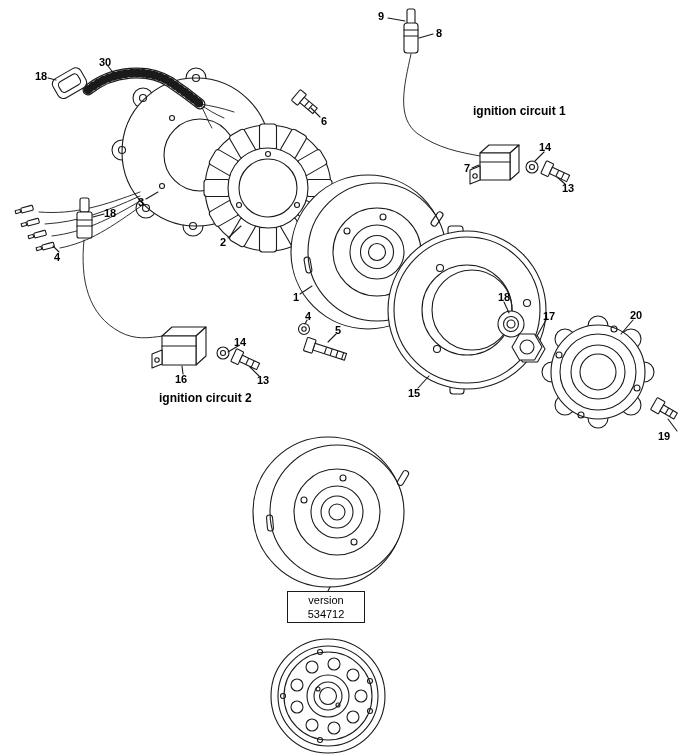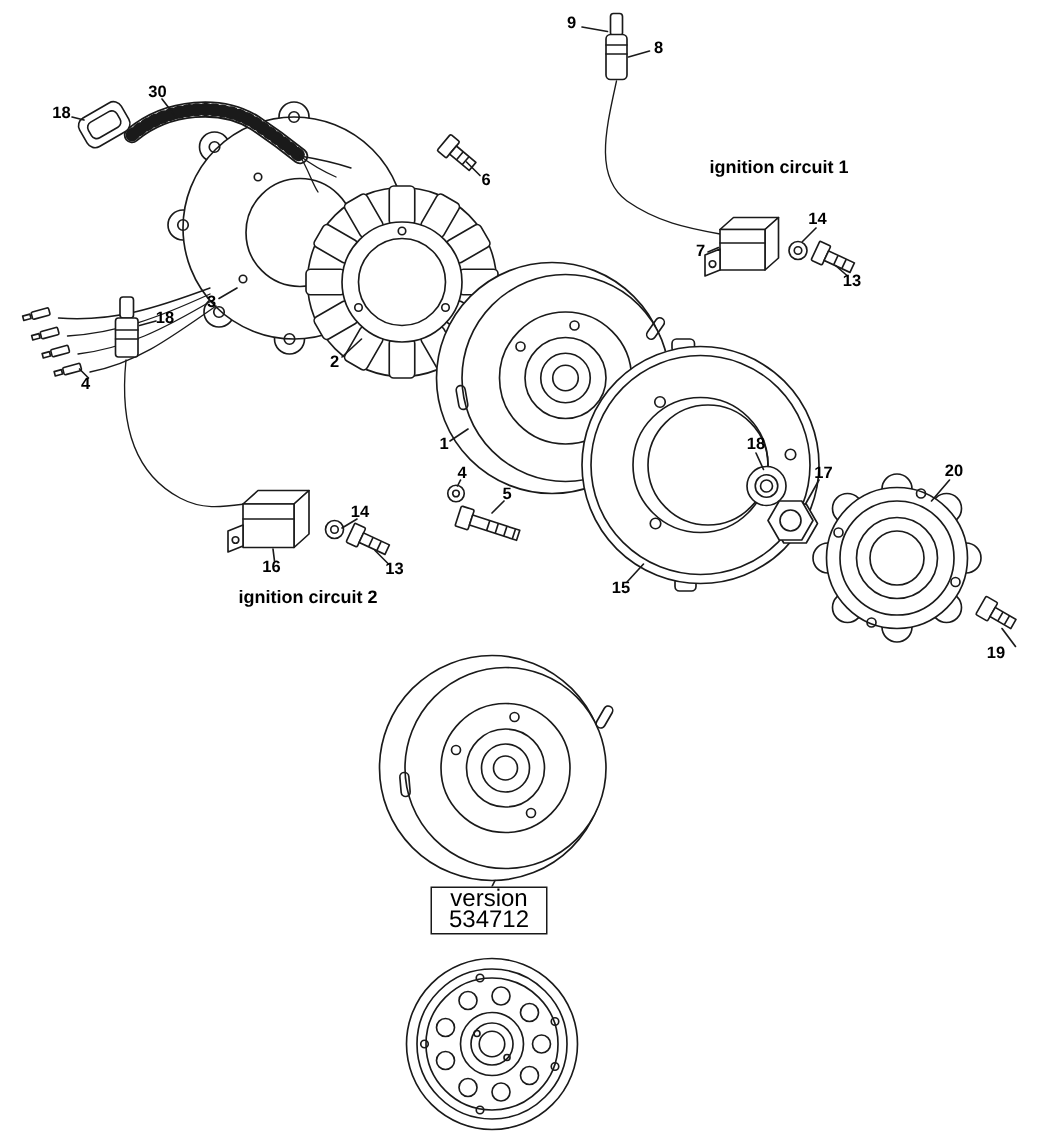--- a/index.html
+++ b/index.html
@@ -17,21 +17,21 @@
   .co {
     position:absolute; transform:translate(-50%,-50%);
     font-weight:bold; font-size:11px; line-height:11px; white-space:nowrap;
   }
   .circuit-label {
     position:absolute; font-weight:bold; font-size:12px; white-space:nowrap;
   }
   .version-box {
     position:absolute; left:287px; top:591px; width:76px;
     border:1px solid #1a1a1a; background:#fff;
-    text-align:center; font-size:16px; line-height:14px; padding:1px 0;
+    text-align:center; font-size:11px; line-height:14px; padding:1px 0;
   }
 </style>
 </head>
 <body>
 
 <div id="stage">
 
 <svg id="art" width="700" height="754" viewBox="0 0 700 754">
 
   <g>

